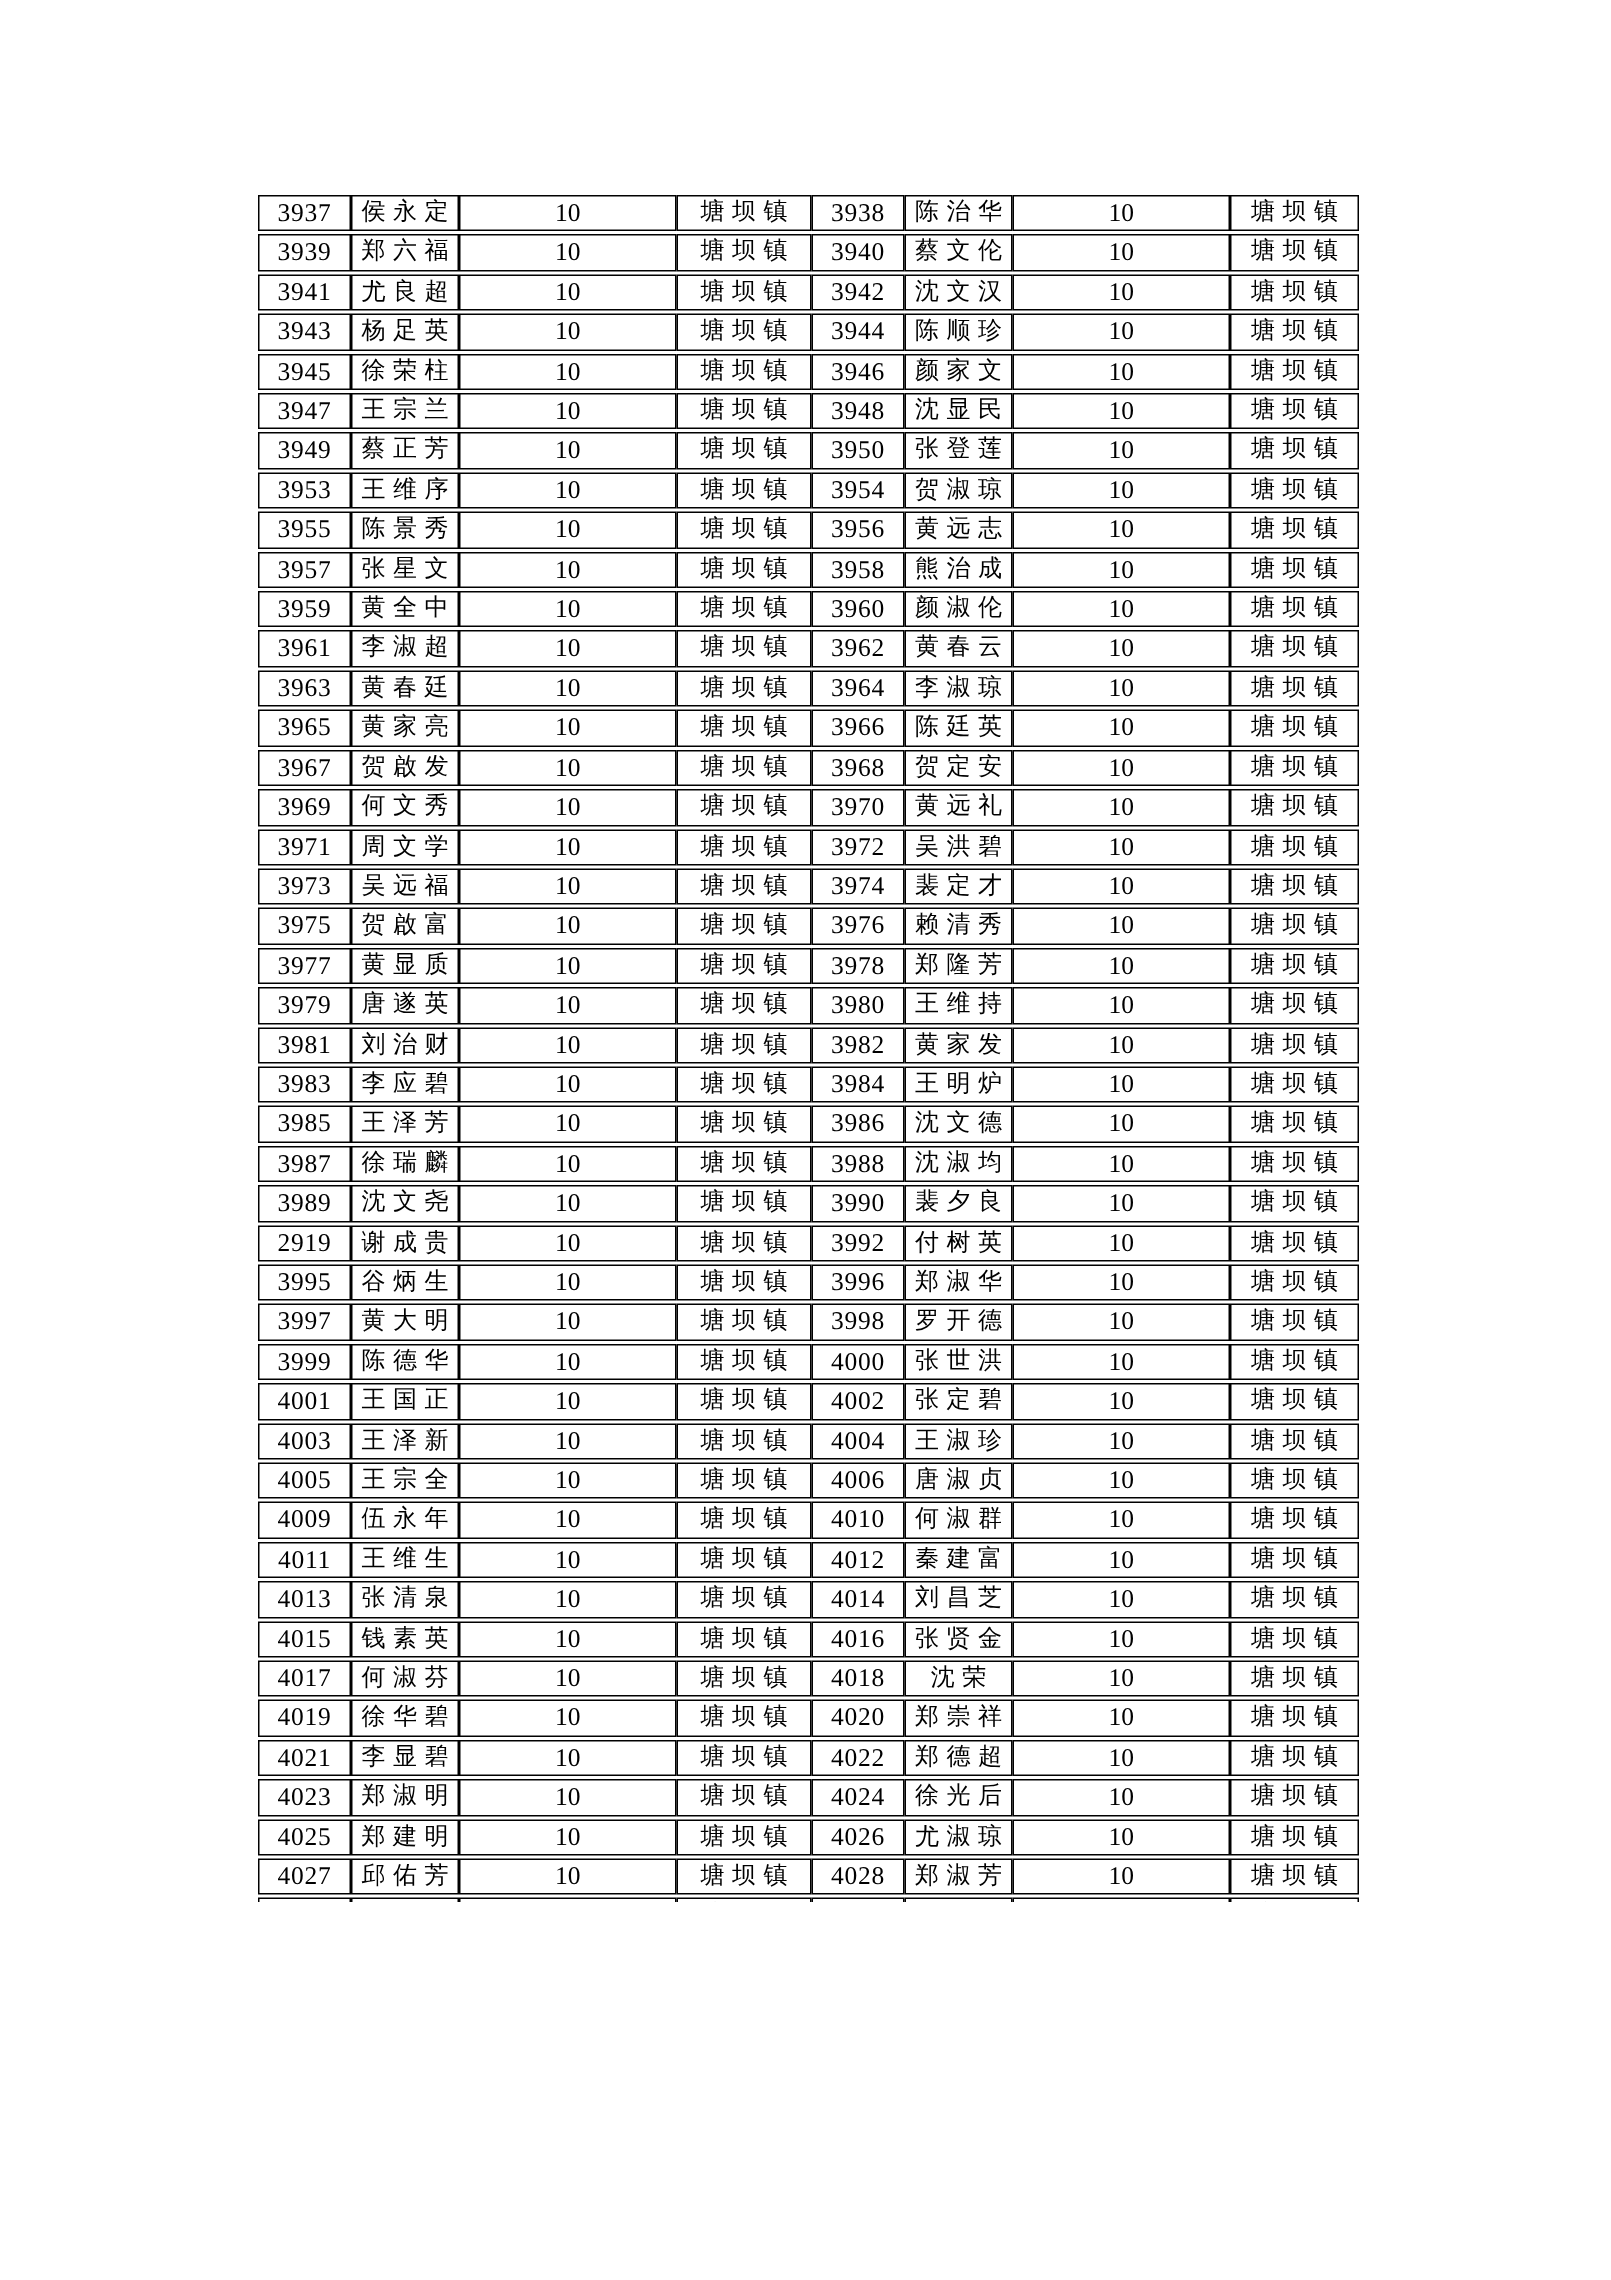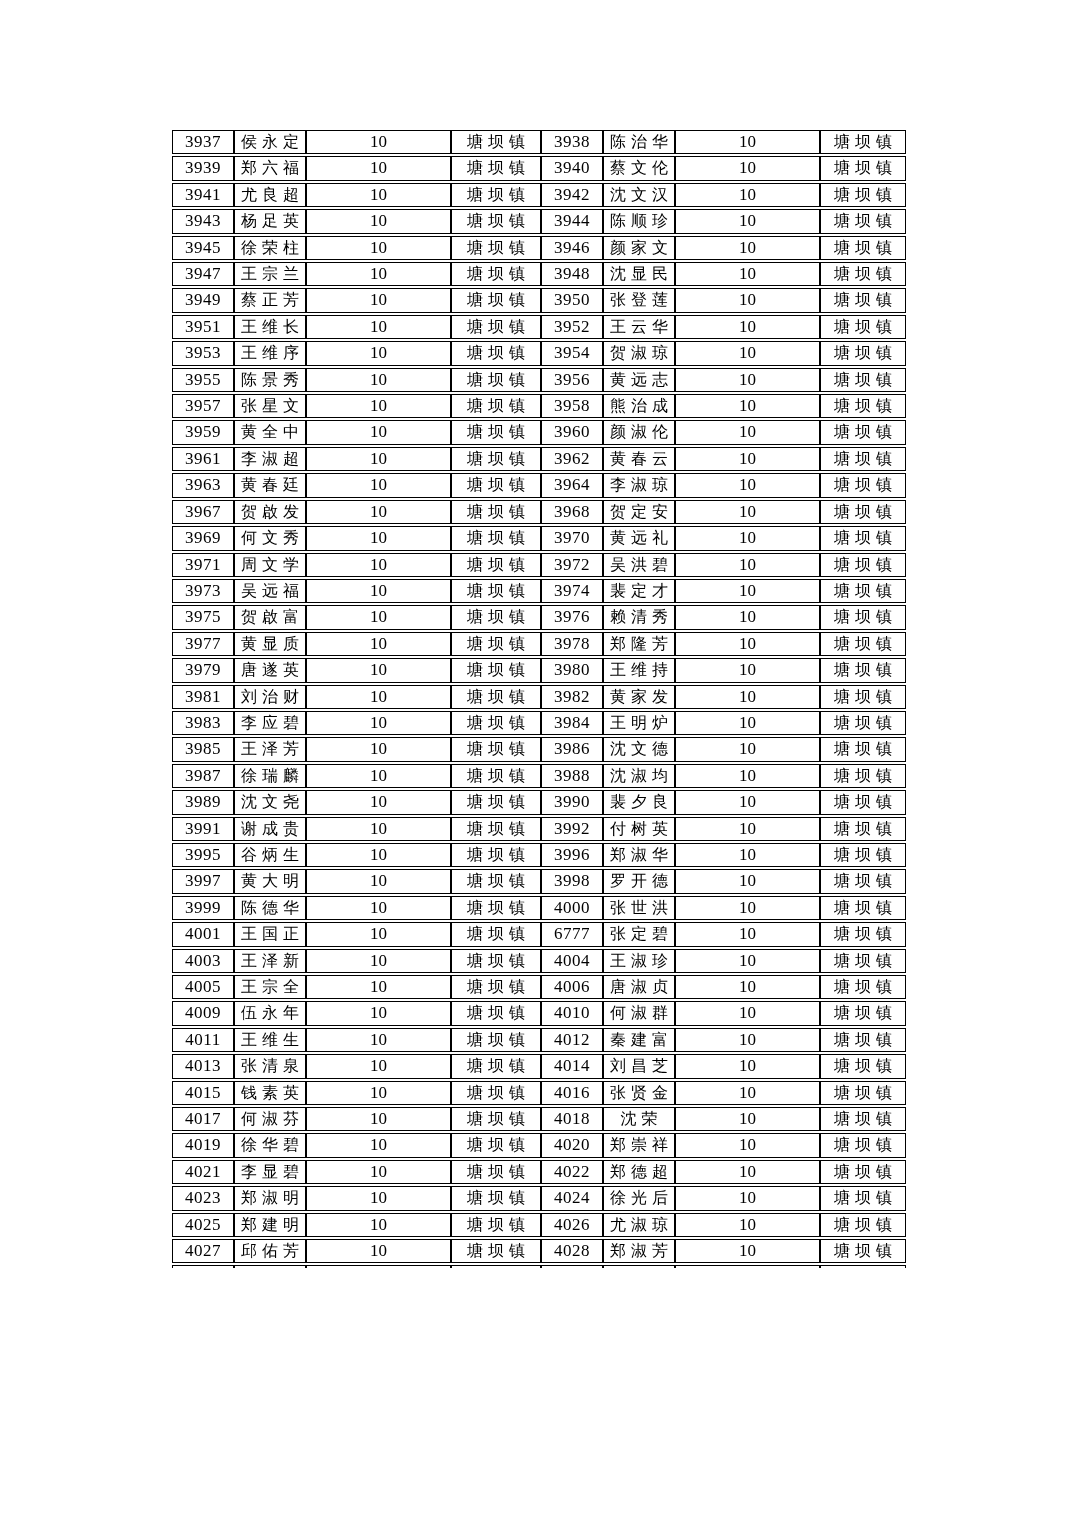--- a/index.html
+++ b/index.html
@@ -144,30 +144,20 @@
     <td class="c-num">3949</td>
     <td class="c-name">蔡正芳</td>
     <td class="c-amt">10</td>
     <td class="c-town">塘坝镇</td>
     <td class="c-num">3950</td>
     <td class="c-name">张登莲</td>
     <td class="c-amt">10</td>
     <td class="c-town">塘坝镇</td>
   </tr>
 
-  <tr>
-    <td class="c-num">3951</td>
-    <td class="c-name">王维长</td>
-    <td class="c-amt">10</td>
-    <td class="c-town">塘坝镇</td>
-    <td class="c-num">3952</td>
-    <td class="c-name">王云华</td>
-    <td class="c-amt">10</td>
-    <td class="c-town">塘坝镇</td>
-  </tr>
 
   <tr>
     <td class="c-num">3953</td>
     <td class="c-name">王维序</td>
     <td class="c-amt">10</td>
     <td class="c-town">塘坝镇</td>
     <td class="c-num">3954</td>
     <td class="c-name">贺淑琼</td>
     <td class="c-amt">10</td>
     <td class="c-town">塘坝镇</td>
@@ -221,20 +211,30 @@
     <td class="c-num">3963</td>
     <td class="c-name">黄春廷</td>
     <td class="c-amt">10</td>
     <td class="c-town">塘坝镇</td>
     <td class="c-num">3964</td>
     <td class="c-name">李淑琼</td>
     <td class="c-amt">10</td>
     <td class="c-town">塘坝镇</td>
   </tr>
 
+  <tr>
+    <td class="c-num">3965</td>
+    <td class="c-name">黄家亮</td>
+    <td class="c-amt">10</td>
+    <td class="c-town">塘坝镇</td>
+    <td class="c-num">3966</td>
+    <td class="c-name">陈廷英</td>
+    <td class="c-amt">10</td>
+    <td class="c-town">塘坝镇</td>
+  </tr>
 
   <tr>
     <td class="c-num">3967</td>
     <td class="c-name">贺啟发</td>
     <td class="c-amt">10</td>
     <td class="c-town">塘坝镇</td>
     <td class="c-num">3968</td>
     <td class="c-name">贺定安</td>
     <td class="c-amt">10</td>
     <td class="c-town">塘坝镇</td>
@@ -355,21 +355,21 @@
     <td class="c-name">沈文尧</td>
     <td class="c-amt">10</td>
     <td class="c-town">塘坝镇</td>
     <td class="c-num">3990</td>
     <td class="c-name">裴夕良</td>
     <td class="c-amt">10</td>
     <td class="c-town">塘坝镇</td>
   </tr>
 
   <tr>
-    <td class="c-num">3991</td>
+    <td class="c-num">2919</td>
     <td class="c-name">谢成贵</td>
     <td class="c-amt">10</td>
     <td class="c-town">塘坝镇</td>
     <td class="c-num">3992</td>
     <td class="c-name">付树英</td>
     <td class="c-amt">10</td>
     <td class="c-town">塘坝镇</td>
   </tr>
 
 
@@ -404,21 +404,21 @@
     <td class="c-name">张世洪</td>
     <td class="c-amt">10</td>
     <td class="c-town">塘坝镇</td>
   </tr>
 
   <tr>
     <td class="c-num">4001</td>
     <td class="c-name">王国正</td>
     <td class="c-amt">10</td>
     <td class="c-town">塘坝镇</td>
-    <td class="c-num">6777</td>
+    <td class="c-num">4002</td>
     <td class="c-name">张定碧</td>
     <td class="c-amt">10</td>
     <td class="c-town">塘坝镇</td>
   </tr>
 
   <tr>
     <td class="c-num">4003</td>
     <td class="c-name">王泽新</td>
     <td class="c-amt">10</td>
     <td class="c-town">塘坝镇</td>

